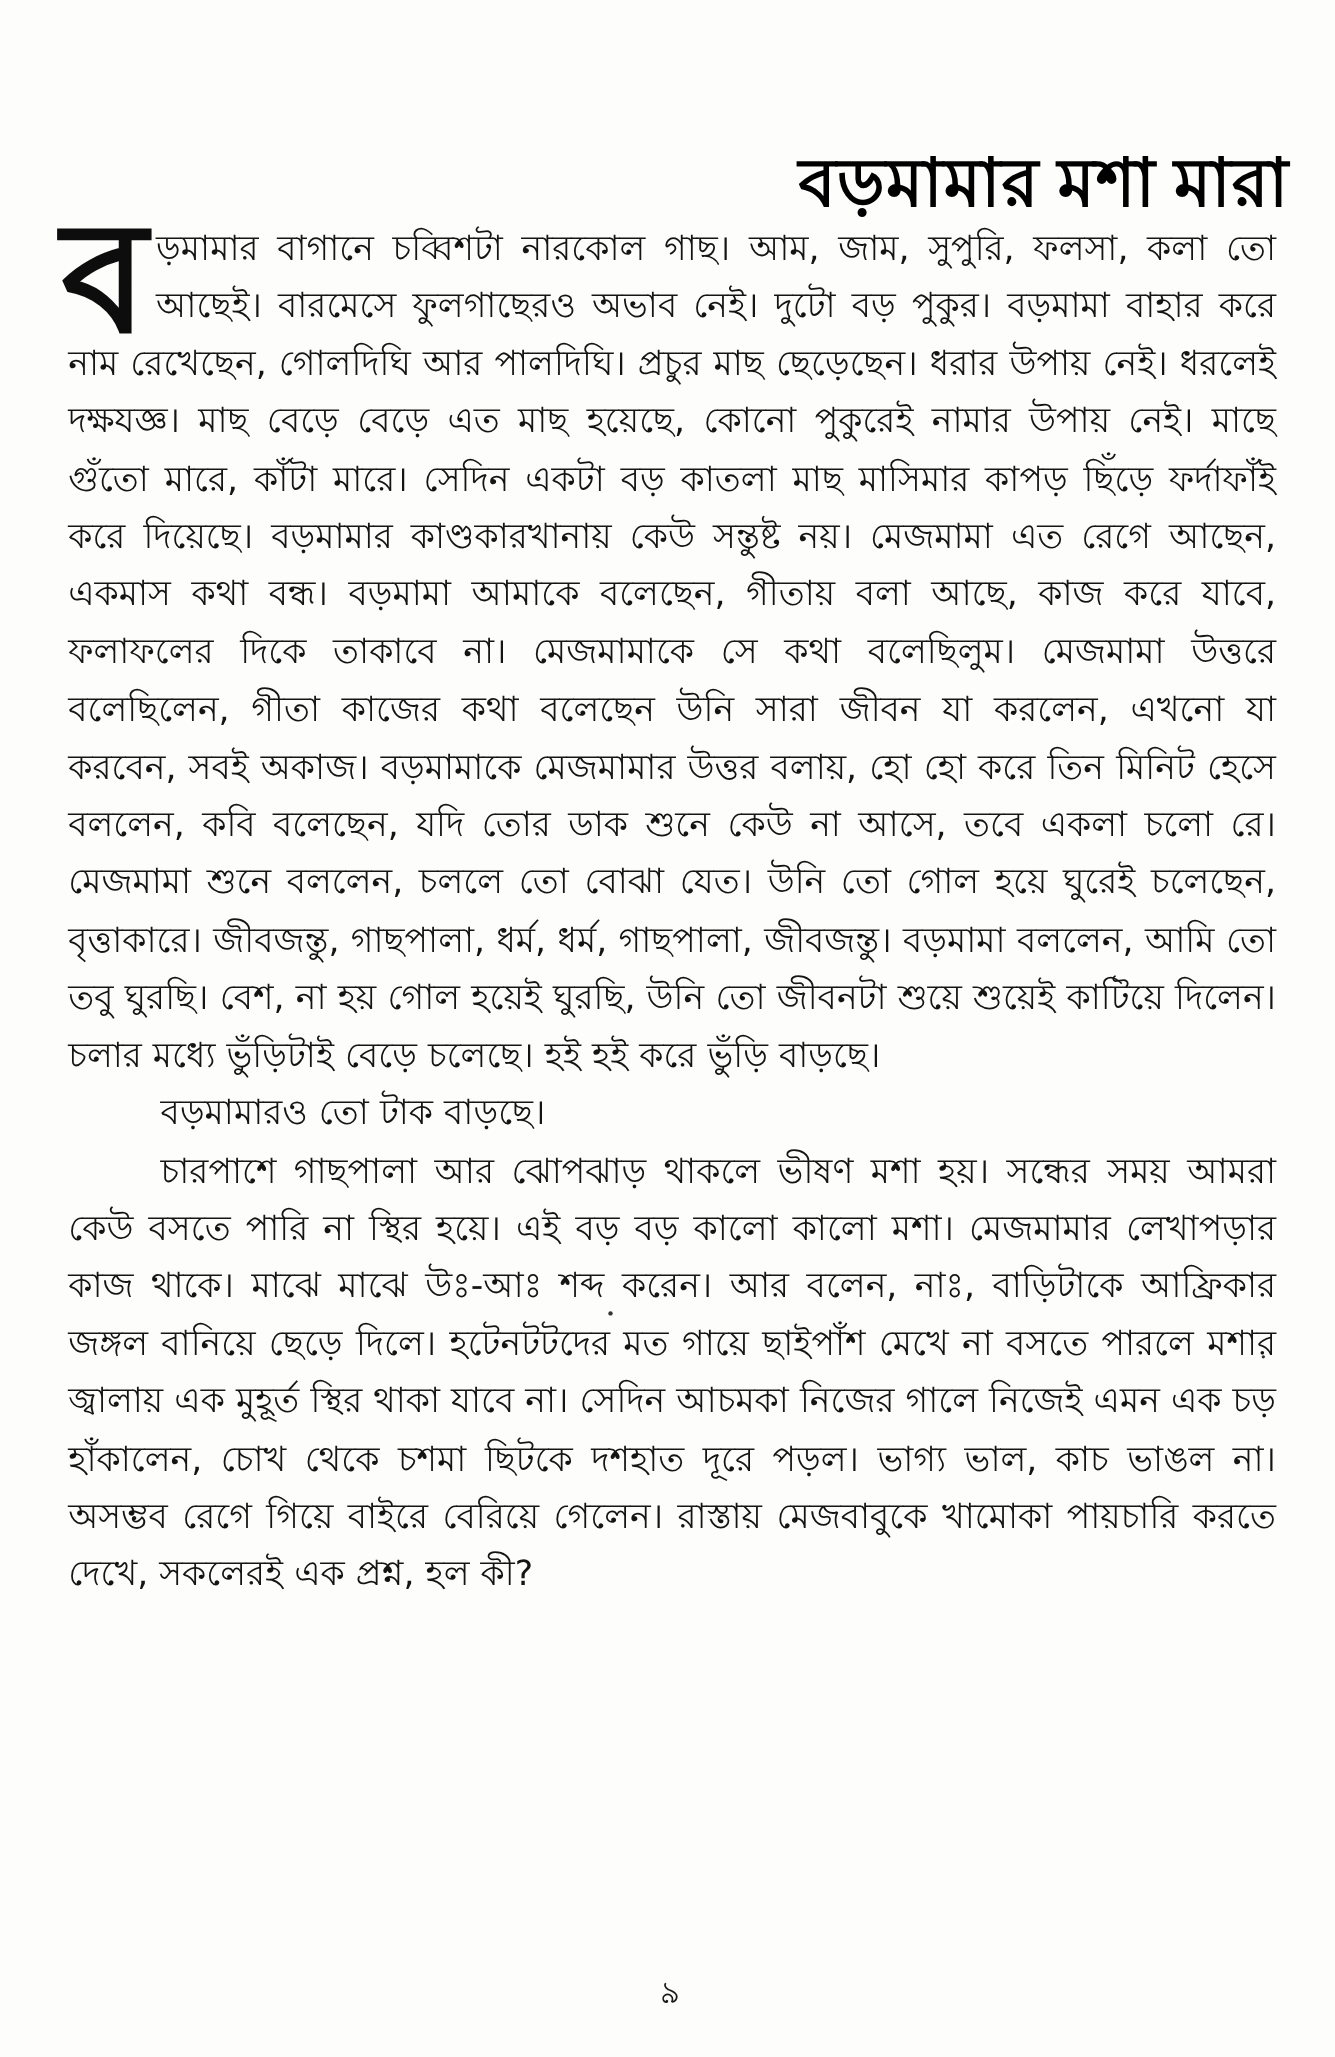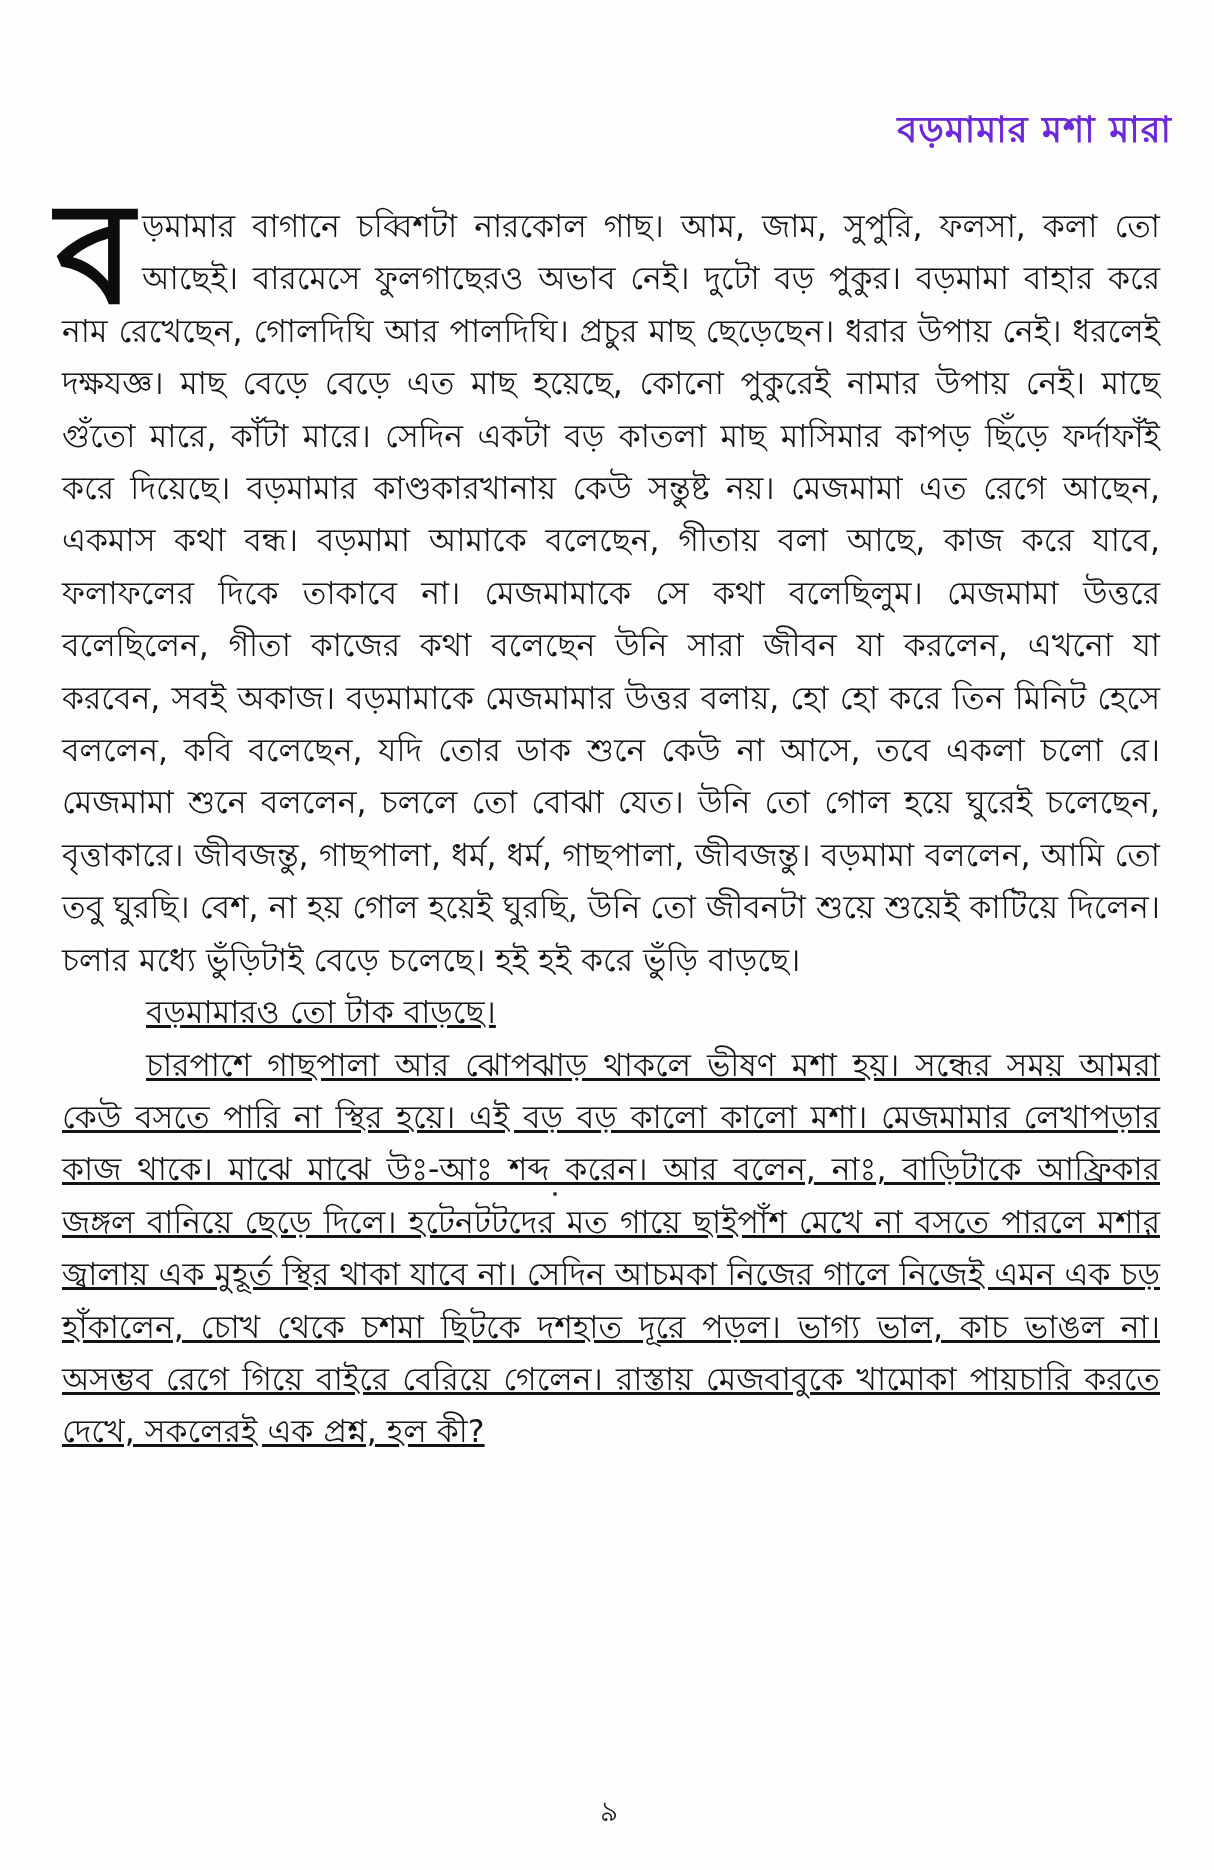--- a/index.html
+++ b/index.html
@@ -19,25 +19,26 @@
       position: absolute;
       left: 0; top: 0;
       width: 1214px;
       height: 1870px;
       background: #fdfdfc;
     }
     .title {
       position: absolute;
       right: 42px;
       top: 78px;
-      font-size: 36px;
+      font-size: 61px;
       font-weight: bold;
       letter-spacing: 1px;
-      color: #6d28d9;
+      color: #000000;
       white-space: nowrap;
+      font-family: Liberation Serif, serif;
     }
     .body-text {
       position: absolute;
       left: 62px;
       top: 200px;
       width: 1098px;
       font-size: 31.5px;
       line-height: 52.4px;
       text-align: justify;
       text-align-last: auto;
@@ -48,21 +49,20 @@
     .drop-cap {
       float: left;
       font-size: 140px;
       line-height: 120px;
       font-weight: bold;
       margin: -6px 8px -10px -6px;
       color: #0d0d0d;
     }
     .para.indent {
       text-indent: 84px;
-      text-decoration: underline;
     }
     .page-number {
       position: absolute;
       left: 600px;
       top: 1790px;
       font-size: 28px;
       color: #1a1a1a;
     }
     .speck {
       position: absolute;

